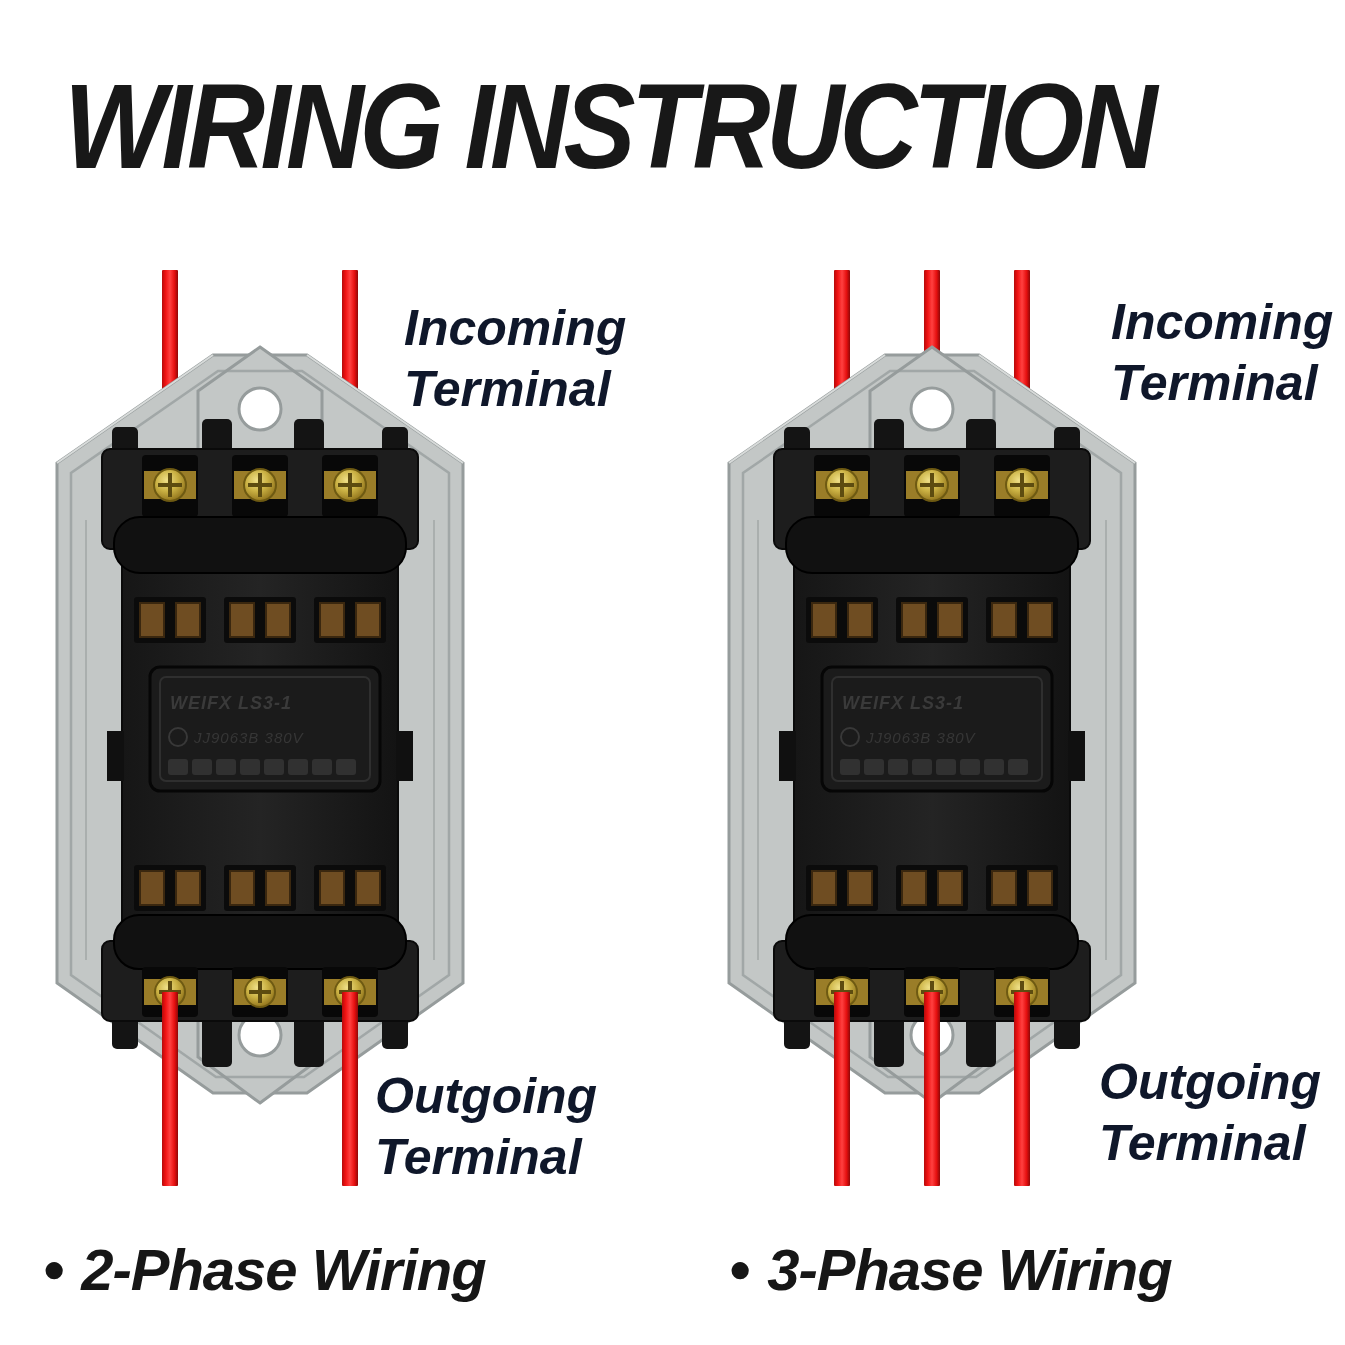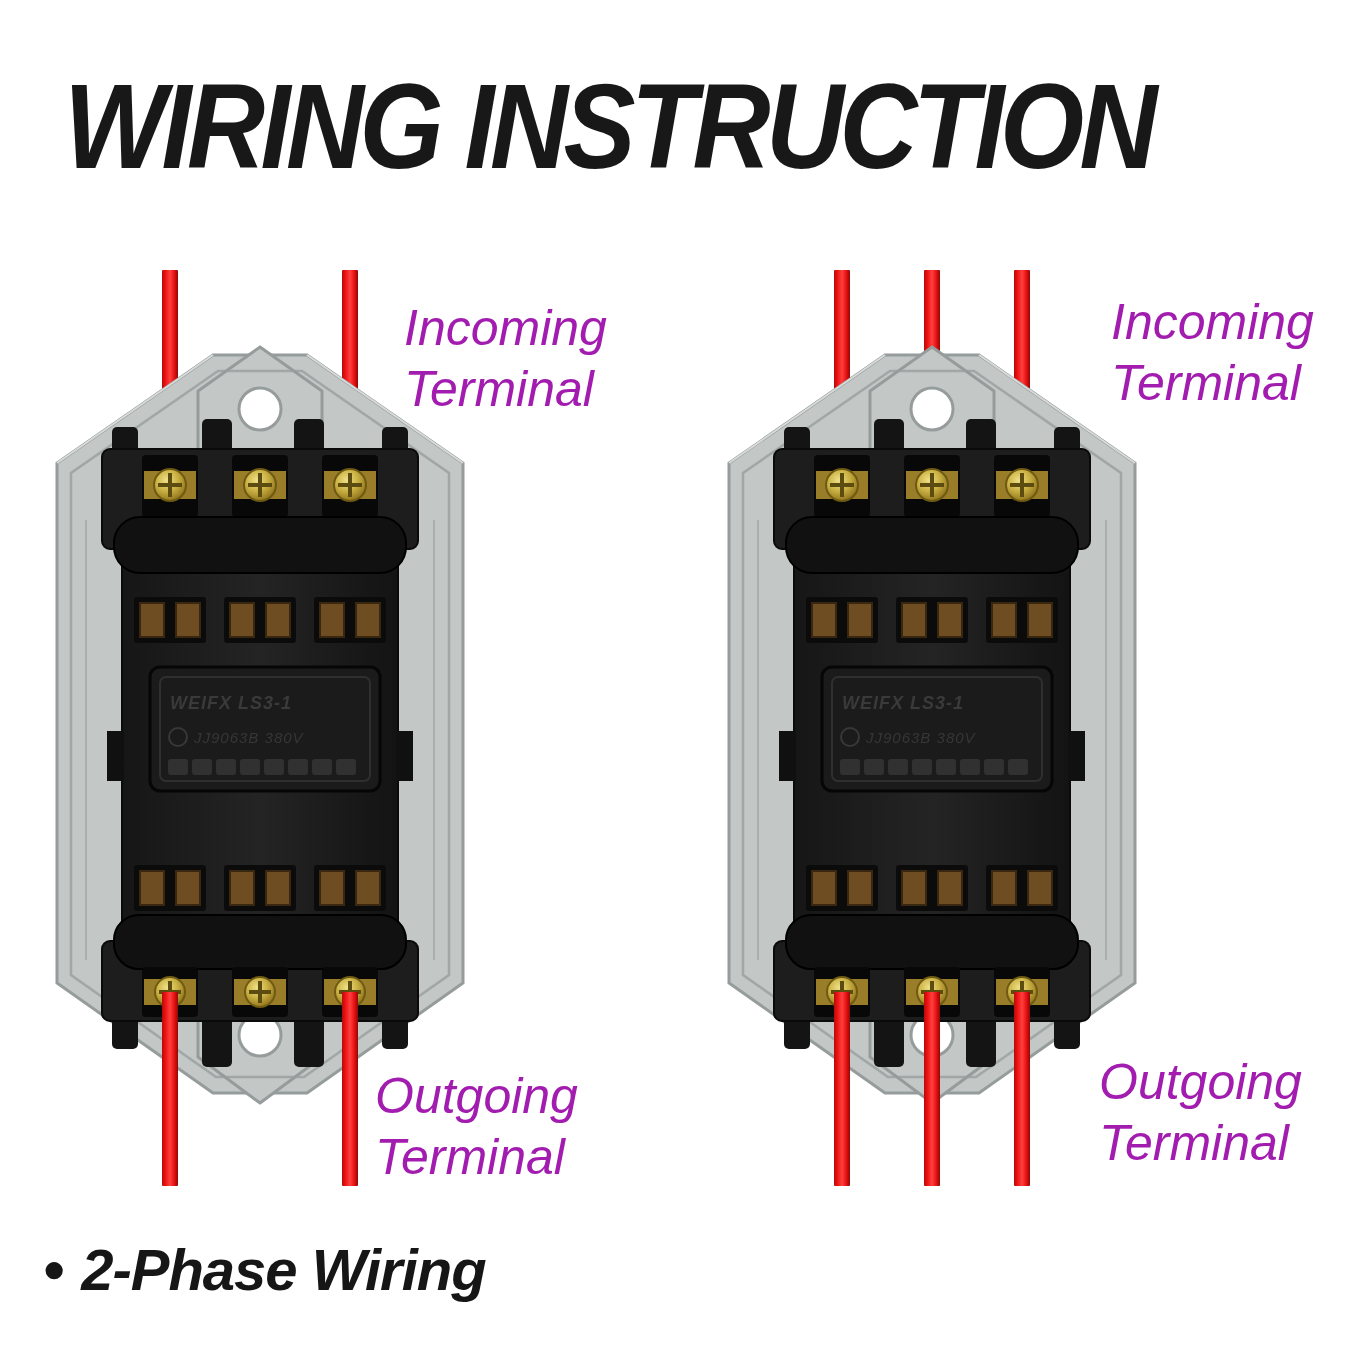--- a/index.html
+++ b/index.html
@@ -18,22 +18,22 @@
   .device-svg{position:absolute;left:0;top:75px;width:420px;height:760px;overflow:visible;}
 
   
   .wire{position:absolute;width:16px;border-radius:1px;
         background:linear-gradient(90deg,#b50b0b 0%,#ef1212 22%,#ff4040 50%,#e51010 78%,#8f0707 100%);}
   .wire.top{top:0;height:220px;}
   .wire.bottom{top:722px;height:194px;}
   .wire.w1{left:112px;} .wire.w2{left:202px;} .wire.w3{left:292px;}
 
   
-  .term-label{position:absolute;font-style:italic;font-weight:400;font-size:50px;
-              line-height:61px;color:#a21caf;white-space:nowrap;}
+  .term-label{position:absolute;font-style:italic;font-weight:700;font-size:50px;
+              line-height:61px;color:#0f172a;white-space:nowrap;}
   .dev-left  .term-label.incoming{left:354px;top:28px;}
   .dev-right .term-label.incoming{left:389px;top:22px;}
   .dev-left  .term-label.outgoing{left:325px;top:796px;}
   .dev-right .term-label.outgoing{left:377px;top:782px;}
 
   
   .caption{position:absolute;top:1236px;font-style:italic;font-weight:900;font-size:58px;
            letter-spacing:-1px;color:#161616;white-space:nowrap;}
   .caption.cap-left{left:42px;}
   .caption.cap-right{left:728px;}
@@ -234,14 +234,17 @@
     </div>
     <div class="term-label outgoing">
       <div>Outgoing</div>
       <div>Terminal</div>
     </div>
   </div>
 
   <div class="caption cap-left">
     <span class="bullet">●</span><span>2-Phase Wiring</span>
   </div>
+  <div class="caption cap-right">
+    <span class="bullet">●</span><span>3-Phase Wiring</span>
+  </div>
 
 </div>
 
 </body></html>

